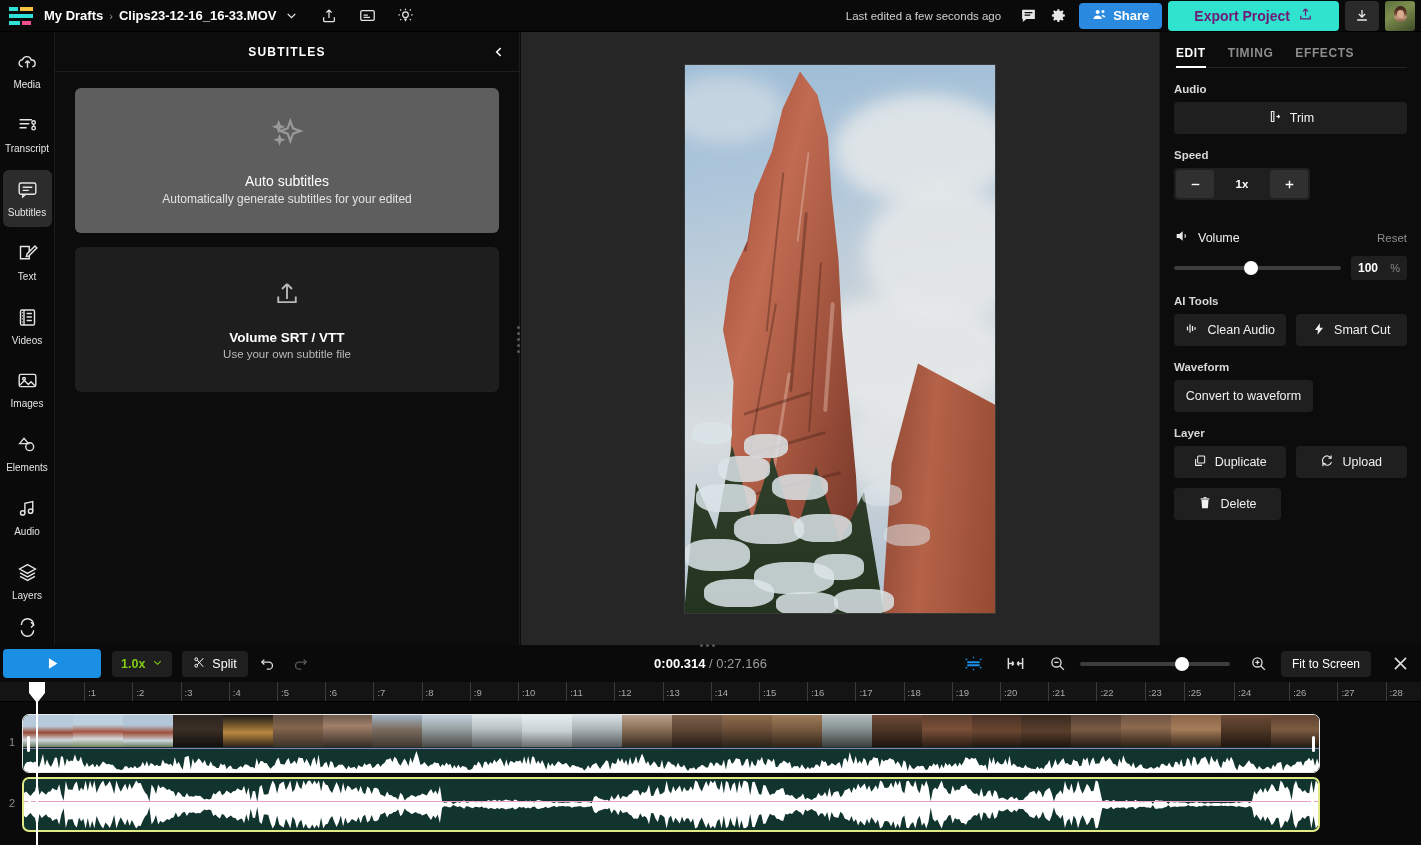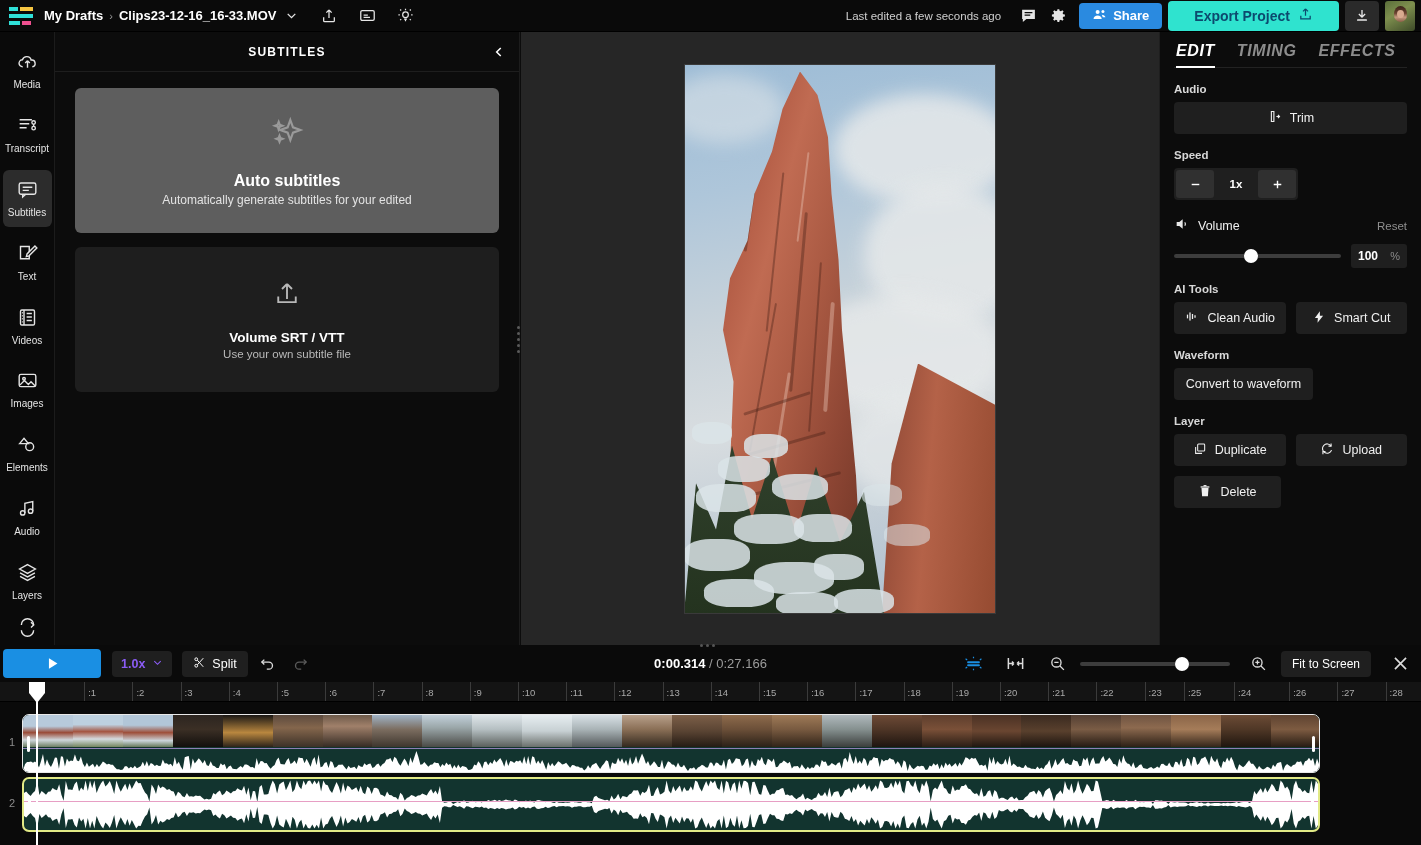--- a/index.html
+++ b/index.html
@@ -35,21 +35,21 @@
   .tb-icon svg { display: block; }
 
   .tb-right { margin-left: auto; display: flex; align-items: center; height: 32px; }
   .edited { font-size: 11.5px; color: #cfcfcf; margin-right: 12px; white-space: nowrap; }
   .btn-share {
     background: #2a8ae0; color: #fff; font-size: 13px; font-weight: bold;
     height: 26px; border-radius: 4px; display: flex; align-items: center;
     gap: 6px; padding: 0 13px; margin: 0 6px; cursor: pointer;
   }
   .btn-export {
-    background: #2fe3cf; color: #0c4a6e; font-size: 14px; font-weight: bold;
+    background: #2fe3cf; color: #701a75; font-size: 14px; font-weight: bold;
     height: 30px; border-radius: 4px; display: flex; align-items: center;
     gap: 8px; padding: 0 26px; margin-right: 6px; cursor: pointer;
   }
   .btn-dl {
     background: #2a2a2a; width: 34px; height: 30px; border-radius: 4px;
     display: flex; align-items: center; justify-content: center;
     margin-right: 6px; cursor: pointer;
   }
   .avatar {
     width: 30px; height: 30px; border-radius: 3px; margin-right: 6px;
@@ -94,21 +94,21 @@
   }
   .panel-title { font-size: 12px; font-weight: bold; letter-spacing: 1.2px; color: #fff; }
   .panel-collapse { position: absolute; right: 10px; top: 10px; width: 20px;
     height: 20px; display:flex; align-items:center; justify-content:center; cursor:pointer; }
   .panel-body { padding: 16px 20px; }
   .card-auto {
     background: #5e5e5e; border-radius: 6px; height: 145px;
     display: flex; flex-direction: column; align-items: center;
     justify-content: center; gap: 3px; cursor: pointer;
   }
-  .card-auto .t { font-size: 16px; font-weight: bold; color: #fff; }
+  .card-auto .t { font-size: 14px; font-weight: normal; color: #fff; }
   .card-auto .s { font-size: 12px; color: #e3e3e3; }
   .card-row { display: flex; gap: 16px; margin-top: 14px; }
   .card-sm {
     flex: 1; background: #1e1e1e; border-radius: 6px; height: 145px;
     display: flex; flex-direction: column; align-items: center;
     justify-content: center; gap: 3px; cursor: pointer;
   }
   .card-sm .t { font-size: 13.5px; font-weight: bold; color: #fff; margin-top: 14px; }
   .card-sm .s { font-size: 11.5px; color: #b9b9b9; }
   .card-ico { color: #b8b8b8; }
@@ -158,37 +158,37 @@
   .snowy { position:absolute; background:#dbe4e8; border-radius:40%; opacity:.85;}
   .vframe { position:absolute; inset:0; border:1px solid #3a3a3a; pointer-events:none;}
 
   
   .rpanel {
     position: absolute; top: 32px; left: 1159px; width: 262px; height: 613px;
     background: #0c0c0c; border-left: 1px solid #1e1e1e; padding: 0 14px;
   }
   .tabs { display: flex; gap: 22px; height: 36px; align-items: flex-end;
           border-bottom: 1px solid #222; padding-left: 2px; }
-  .tab { font-size: 16px; font-weight: bold; letter-spacing: .6px; color: #8d8d8d;
-         padding-bottom: 7px; cursor: pointer; position: relative; font-style: italic; }
+  .tab { font-size: 12px; font-weight: bold; letter-spacing: .6px; color: #8d8d8d;
+         padding-bottom: 7px; cursor: pointer; position: relative; }
   .tab.active { color: #fff; }
   .tab.active::after { content:''; position:absolute; left:0; right:0; bottom:-1px;
          height:2px; background:#fff; }
   .sec-label { font-size: 11.5px; font-weight: bold; color: #d8d8d8; margin: 15px 0 7px; }
   .wbtn {
     background: #1f1f1f; border-radius: 4px; height: 32px; display: flex;
     align-items: center; justify-content: center; gap: 8px;
     font-size: 12.5px; color: #f0f0f0; cursor: pointer;
   }
-  .speedbox { background:#1f1f1f; border-radius:4px; width:124px; height:32px;
+  .speedbox { background:#1f1f1f; border-radius:4px; width:136px; height:32px;
     display:flex; align-items:center; }
   .spbtn { width:38px; height:28px; margin:2px; border-radius:3px; background:#303030;
     display:flex; align-items:center; justify-content:center; cursor:pointer; color:#fff;}
   .spval { flex:1; text-align:center; font-size:11.5px; font-weight:bold; color:#fff; }
-  .volrow { display:flex; align-items:center; margin-top:16px; }
+  .volrow { display:flex; align-items:center; margin-top:28px; }
   .volname { font-size:12.5px; color:#efefef; margin-left:8px; }
   .volreset { margin-left:auto; font-size:11.5px; color:#8f8f8f; cursor:pointer; }
   .volslider-row { display:flex; align-items:center; margin-top:8px; gap:10px; }
   .slider { position:relative; flex:1; height:4px; background:#3d3d3d; border-radius:2px; cursor:pointer;}
   .slider .knob { position:absolute; top:-5px; width:14px; height:14px; border-radius:50%;
     background:#fff; }
   .volnum { background:#1f1f1f; border-radius:3px; width:56px; height:24px;
     display:flex; align-items:center; justify-content:space-between; padding:0 7px; }
   .volnum .n { font-size:12px; font-weight:bold; color:#fff; }
   .volnum .p { font-size:11px; color:#8a8a8a; }
@@ -203,21 +203,21 @@
   .tl-dots { position:absolute; left:700px; top:-1px; display:flex; gap:3px; }
   .tl-dots i { width:3px; height:3px; border-radius:50%; background:#555; }
   .play {
     width: 98px; height: 29px; background: #1a8fe3; border-radius: 4px;
     display: flex; align-items: center; justify-content: center;
     margin-left: 3px; cursor: pointer;
   }
   .rate {
     height: 26px; background:#1f1f1f; border-radius:4px; margin-left:11px;
     display:flex; align-items:center; gap:7px; padding:0 9px; cursor:pointer;
-    font-size:12.5px; color:#8b5cf6; font-weight:bold;
+    font-size:12.5px; color:#84cc16; font-weight:bold;
   }
   .split {
     height:26px; background:#1f1f1f; border-radius:4px; margin-left:10px;
     display:flex; align-items:center; gap:6px; padding:0 11px; cursor:pointer;
     font-size:12.5px; color:#fff;
   }
   .ic-btn { width:26px; height:26px; display:flex; align-items:center;
             justify-content:center; cursor:pointer; color:#dcdcdc; margin-left:7px;}
   .ic-btn.dim { color:#5b5b5b; }
   .timecode { position:absolute; left:0; right:0; text-align:center;

